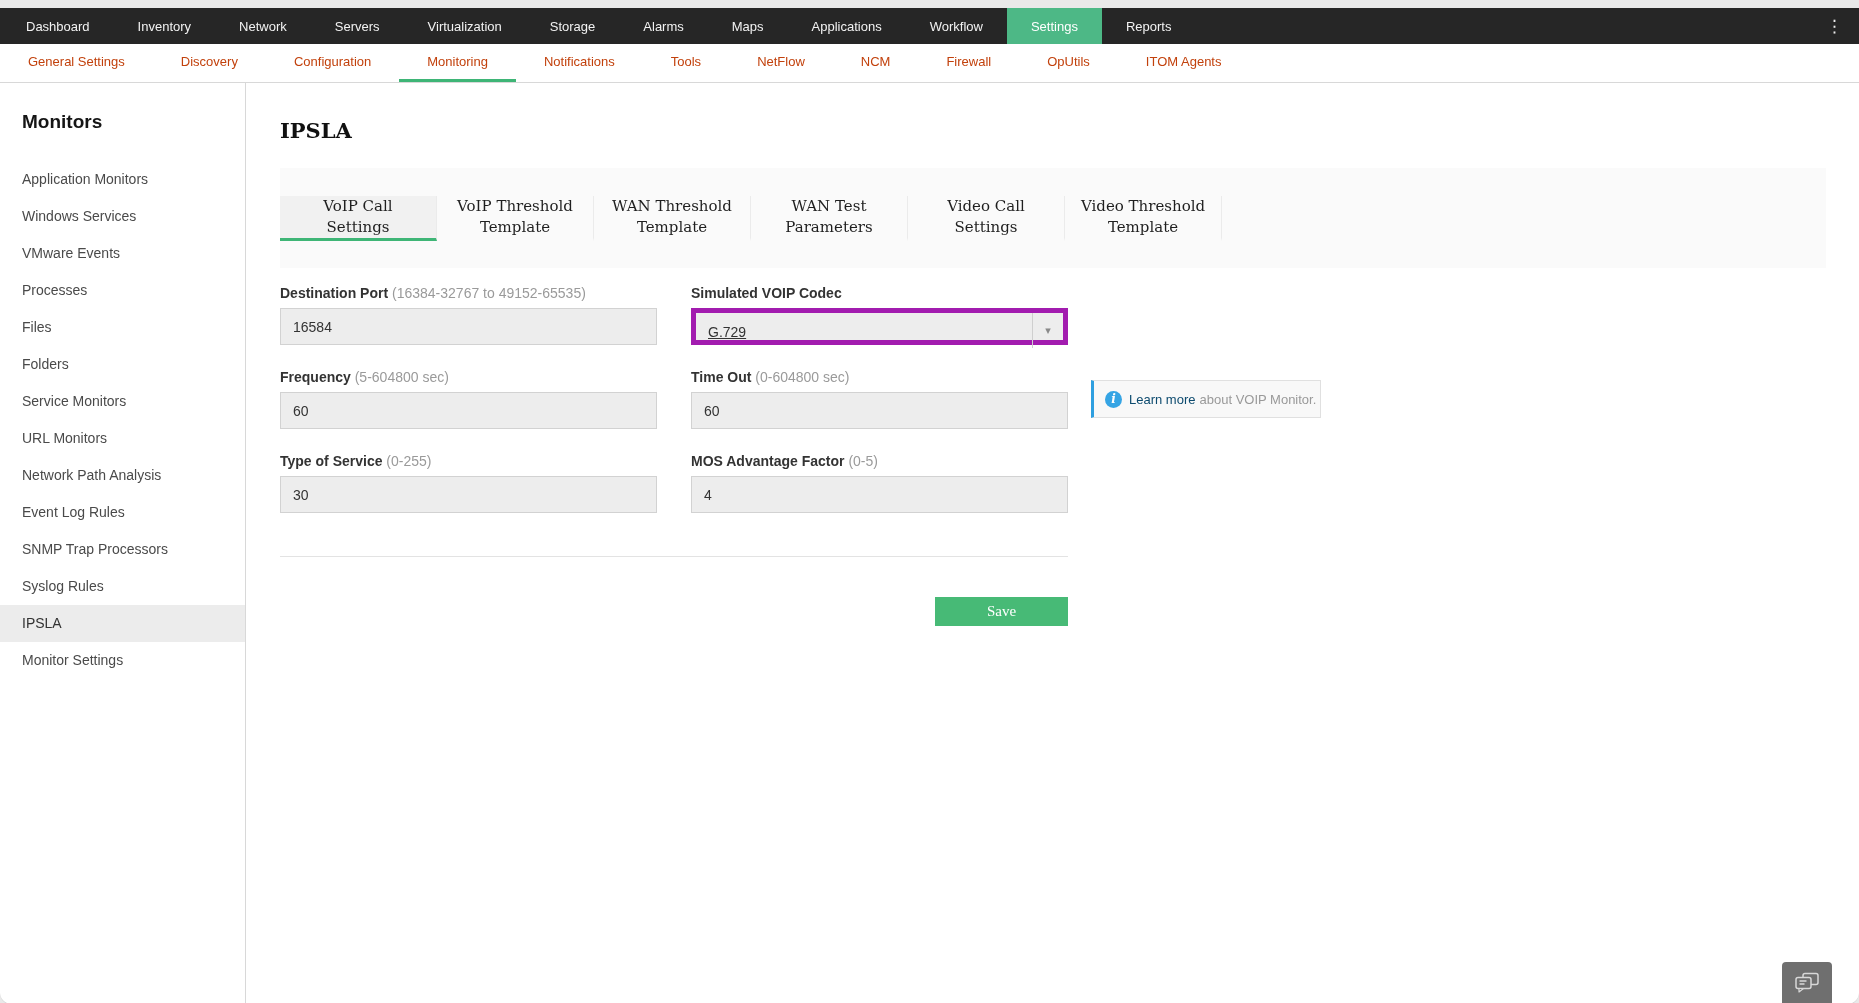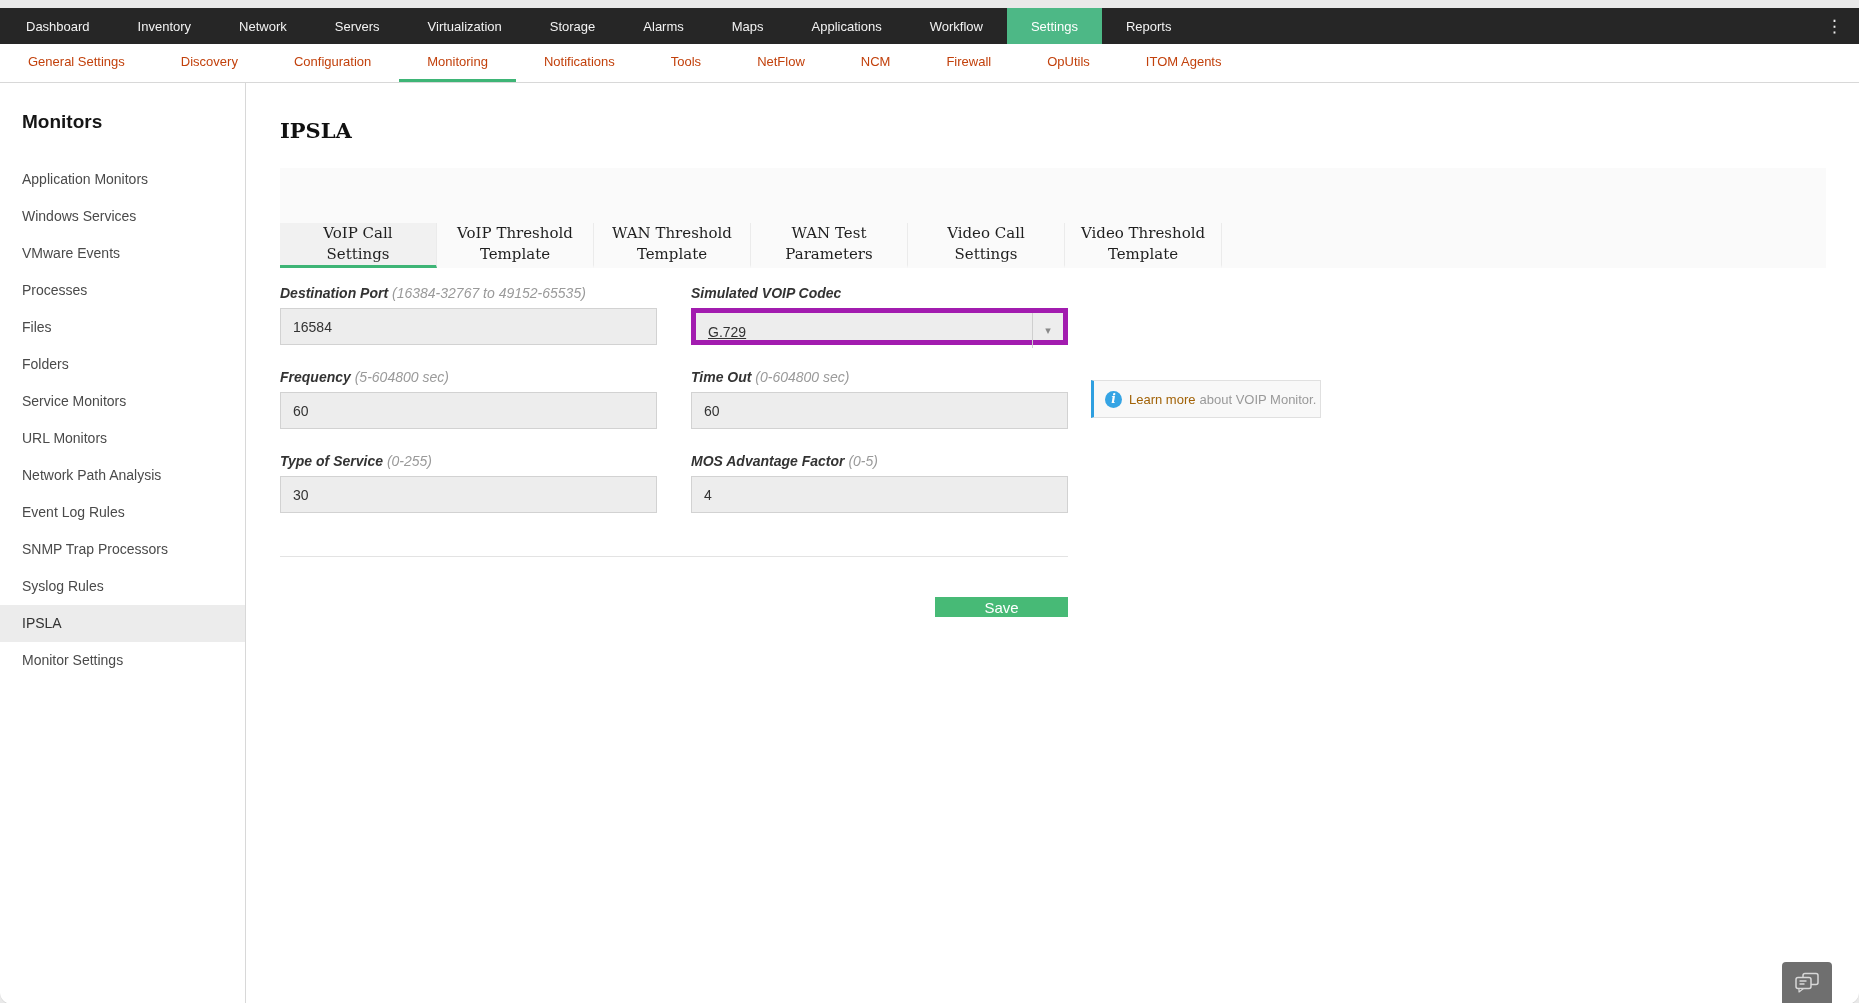--- a/index.html
+++ b/index.html
@@ -30,57 +30,57 @@
   .sidebar-list { list-style:none; }
   .sidebar-item { height:37px; line-height:37px; padding-left:22px; font-size:14px; color:#4a4a4a;
                   cursor:pointer; white-space:nowrap; }
   .sidebar-item.selected { background:#ececec; color:#333; }
 
   .main { flex:1; position:relative; padding:0 33px 0 34px; }
   .page-title { margin-top:37px; font-family:"DejaVu Serif", serif; font-weight:bold;
                 font-size:21px; line-height:22px; color:#111; }
 
   
-  .tabstrip { margin-top:26px; height:100px; background:#fafafa; display:flex; align-items:flex-end; }
+  .tabstrip { margin-top:26px; height:100px; background:#fafafa; display:flex; align-items:center; }
   .tab { width:157px; flex:0 0 157px; display:flex; align-items:center; justify-content:center;
          text-align:center; padding:0 14px; font-family:"DejaVu Serif", serif; font-size:15px;
          line-height:21px; color:#1f1f1f; border-right:1px solid #ebebeb;
          border-bottom:3px solid transparent; cursor:pointer; }
   .tab.active { background:#f1f1f1; border-bottom-color:#3eb576; }
 
   
   .form-grid { margin-top:17px; width:788px; display:grid; grid-template-columns:377px 377px;
                column-gap:34px; row-gap:24px; }
-  .field-label { font-size:14px; line-height:17px; color:#333; font-weight:bold;font-style:italic; }
+  .field-label { font-size:14px; line-height:17px; color:#333; font-weight:bold; }
   .field-label .hint { color:#9a9a9a; font-weight:normal; }
   .text-input { display:block; width:100%; height:37px; margin-top:6px; background:#ededed;
                 border:1px solid #d2d2d2; padding:0 12px; font-size:14px; color:#333;
                 font-family:"Liberation Sans", sans-serif; outline:none; }
   .select { position:relative; width:100%; height:37px; margin-top:6px; background:#ededed;
             border:5px solid #a21caf; display:flex; align-items:flex-end; padding:0 12px;
             font-size:14px; color:#333; cursor:pointer;text-decoration:underline; }
   .select-arrow-box { position:absolute; top:0; right:0; width:31px; height:35px;
                       border-left:1px solid #cfcfcf; display:flex; align-items:center;
                       justify-content:center; color:#8a8a8a; font-size:11px; }
 
   .divider { width:788px; height:1px; background:#e3e3e3; margin-top:43px; }
   .save-row { width:788px; display:flex; justify-content:flex-end; margin-top:40px; }
-  .save-button { width:133px; height:20px; background:#47ba76; color:#fff; border:none;
-                 font-size:15px; font-family:Liberation Sans, sans-serif; cursor:pointer; }
+  .save-button { width:133px; height:29px; background:#47ba76; color:#fff; border:none;
+                 font-size:15px; font-family:Liberation Serif, serif; cursor:pointer; }
 
   
   .info-box { position:absolute; left:845px; top:297px; width:230px; height:38px;
               background:#f8f8f8; border:1px solid #e0e0e0; border-left:3px solid #2e9fe0;
               display:flex; align-items:center; padding-left:11px; font-size:13px; color:#999;
               white-space:nowrap; }
   .info-icon { width:17px; height:17px; border-radius:50%; background:#35a4e4; color:#fff;
                display:inline-flex; align-items:center; justify-content:center;
                font-family:"DejaVu Serif", serif; font-style:italic; font-weight:bold;
                font-size:12px; margin-right:7px; flex:0 0 17px; }
-  .info-link { color:#a16207; text-decoration:none; cursor:pointer; margin-right:4px; }
+  .info-link { color:#0c4a6e; text-decoration:none; cursor:pointer; margin-right:4px; }
 
   
   .feedback-button { position:absolute; right:27px; bottom:0; width:50px; height:41px;
                      background:#6f6f6f; border:none; border-radius:4px 4px 0 0; cursor:pointer;
                      display:flex; align-items:center; justify-content:center; z-index:5; }
 </style>
 </head>
 <body>
 
 <div class="page">

